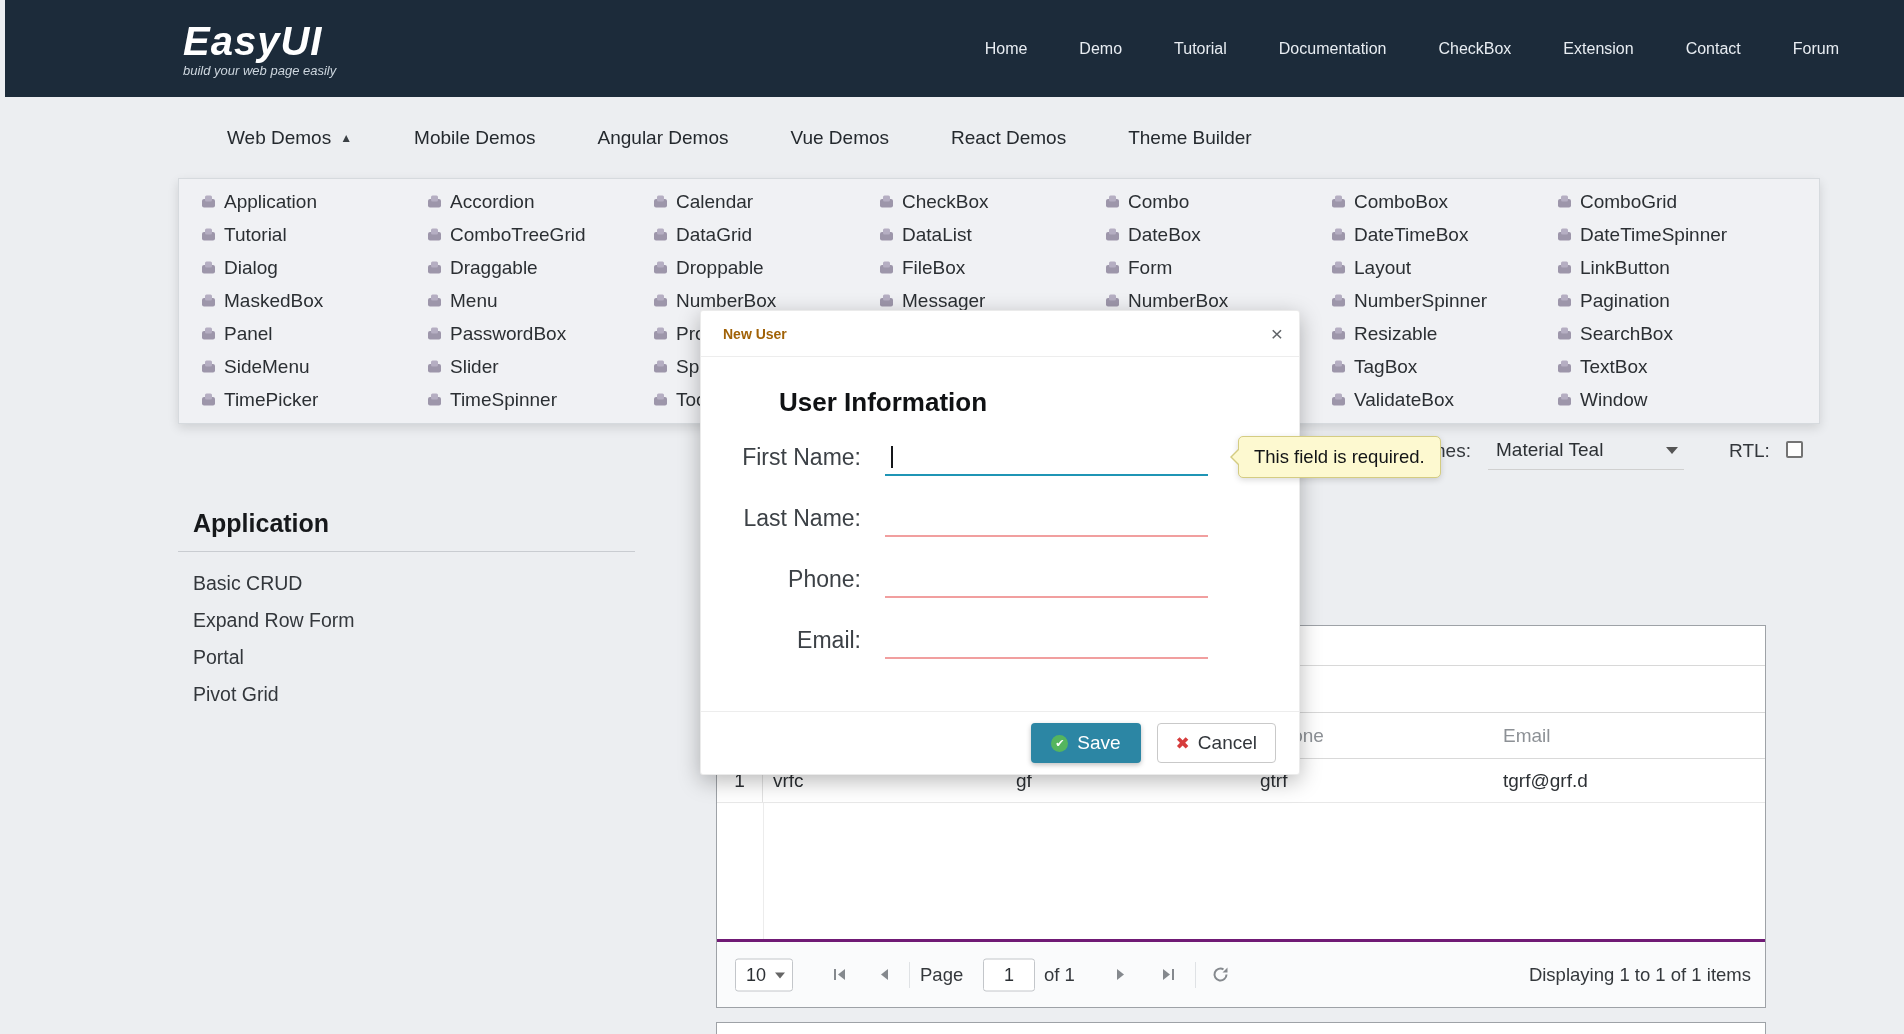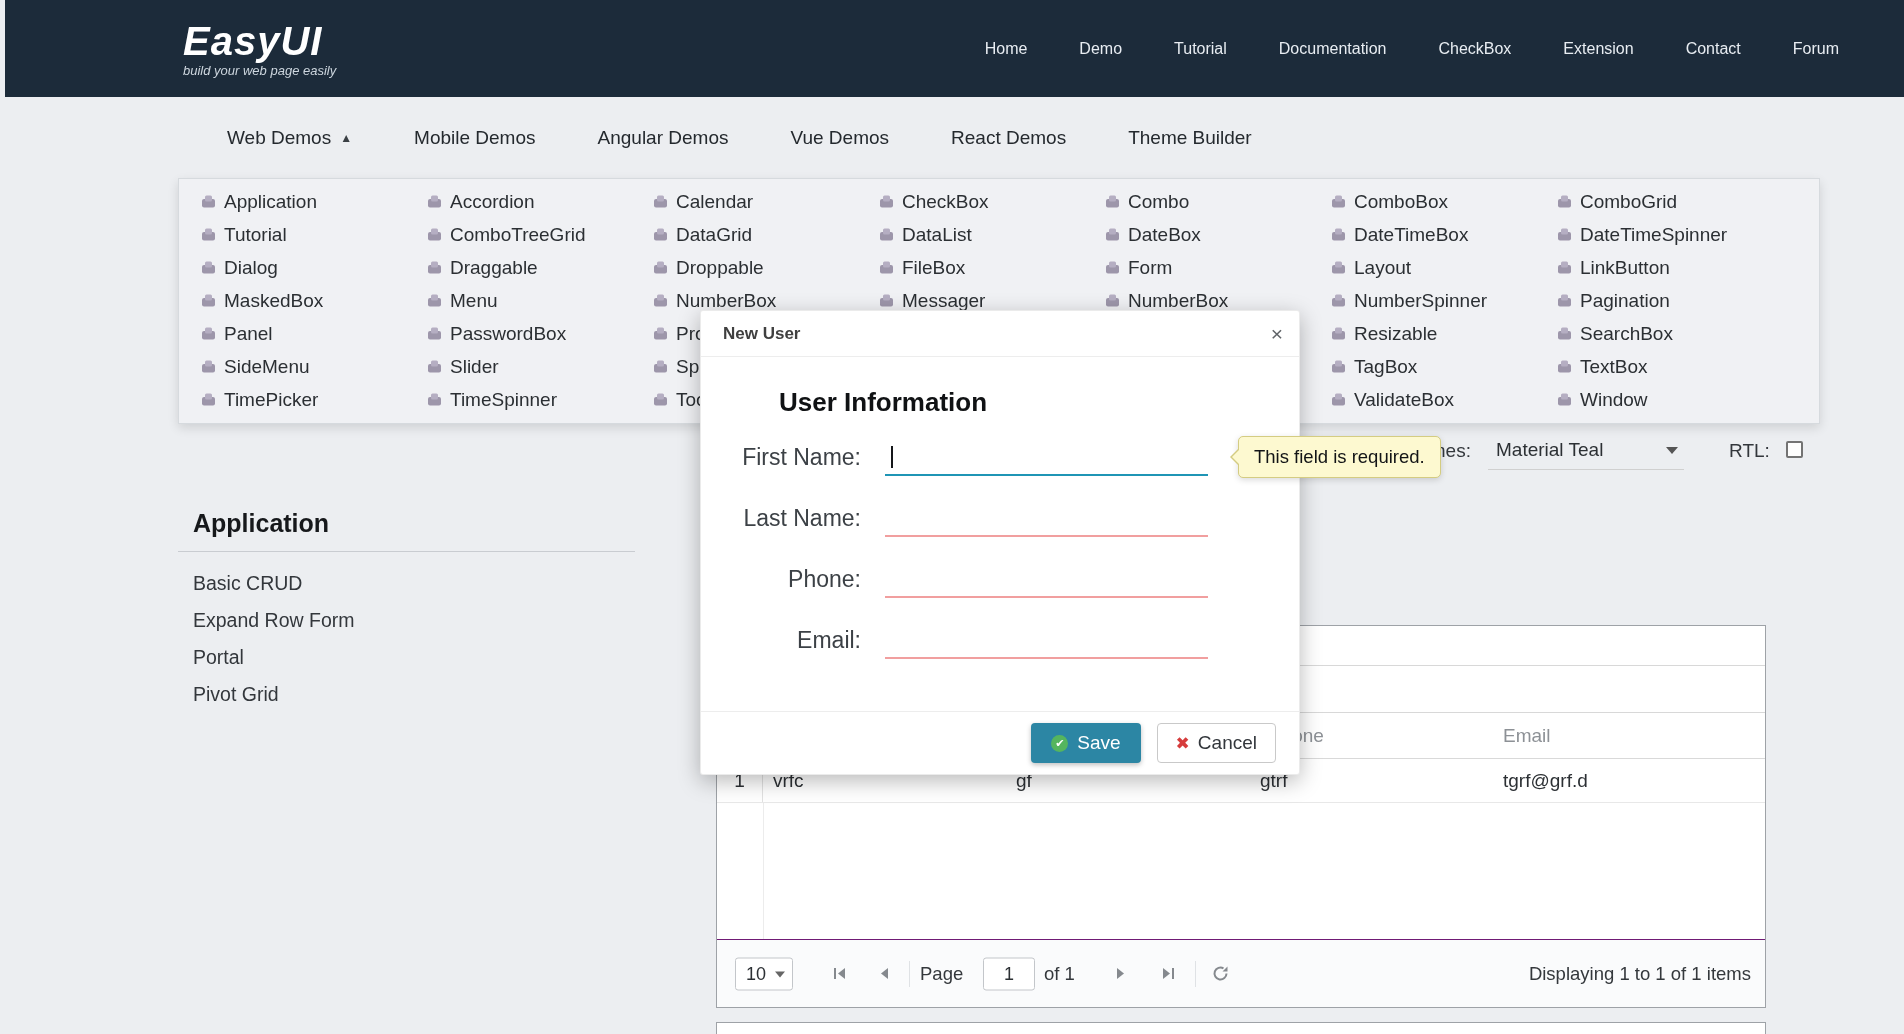--- a/index.html
+++ b/index.html
@@ -48,37 +48,37 @@
   .col-rn { width:46px; flex:0 0 46px; justify-content:center; border-right:1px solid #e2e2e2; }
   .col-c1 { width:233px; flex:0 0 233px; padding-left:10px; }
   .col-c2 { width:245px; flex:0 0 245px; padding-left:20px; }
   .col-c3 { width:250px; flex:0 0 250px; padding-left:19px; }
   .col-c4 { flex:1; padding-left:12px; }
   .grid-header-row .col-c3 { padding-left:28px; }
   .grow { height:44px; border-bottom:1px solid #e8e8e8; display:flex; cursor:pointer; }
   .grow .gcell { color:#2c3034; }
   .grid-filler { flex:1; position:relative; }
   .rn-line { position:absolute; left:46px; top:0; bottom:0; border-right:1px solid #ececec; }
-  .grid-pager { height:68px; border-top:1px solid #701a75; background:#fafbfc; position:relative; }
+  .grid-pager { height:68px; border-top:3px solid #701a75; background:#fafbfc; position:relative; }
   .pgabs { position:absolute; top:50%; transform:translateY(-50%); }
   .pagesize-box { left:18px; width:58px; height:33px; border:1px solid #c3c6ca; border-radius:3px; background:#fff; display:flex; align-items:center; cursor:pointer; }
   .pagesize-value { font-size:18px; color:#2c3034; padding-left:10px; }
   .pagesize-caret { position:absolute; right:7px; top:13px; width:0; height:0; border-left:5px solid transparent; border-right:5px solid transparent; border-top:6px solid #666; }
   .pager-btn { width:30px; height:30px; display:flex; align-items:center; justify-content:center; cursor:pointer; }
   .pager-sep { width:0; height:26px; border-left:1px solid #dfe2e5; }
   .pager-text { font-size:18.5px; color:#34383c; }
   .page-input { left:266px; width:52px; height:33px; border:1px solid #c3c6ca; border-radius:3px; text-align:center; font-size:18px; color:#2c3034; font-family:inherit; background:#fff; }
   .display-text { right:14px; font-size:18.5px; color:#34383c; }
 
   .next-panel-edge { position:absolute; left:716px; top:1022px; width:1050px; height:12px; background:#fff; border:1px solid #9ea2a7; border-bottom:none; z-index:1; }
 
   
   .dialog { position:absolute; left:700px; top:310px; width:600px; height:465px; background:#fff; border:1px solid rgba(0,0,0,0.08); border-radius:3px; box-shadow:0 6px 22px rgba(0,0,0,0.28); z-index:40; display:flex; flex-direction:column; }
   .dialog-header { height:46px; border-bottom:1px solid #ededed; display:flex; align-items:center; padding:0 16px 0 22px; }
-  .dialog-title { font-size:17px; font-weight:bold; color:#404040; }
+  .dialog-title { font-size:14px; font-weight:bold; color:#a16207; }
   .dialog-close { margin-left:auto; font-size:21px; color:#606468; cursor:pointer; line-height:21px; }
   .dialog-body { flex:1; padding-top:28px; }
   .dialog-section-title { font-size:26px; font-weight:bold; color:#101214; margin-left:78px; line-height:34px; }
   .user-form { margin-top:8px; }
   .form-row { height:61px; display:flex; align-items:center; }
   .form-label { width:160px; text-align:right; font-size:23px; color:#3c4146; }
   .form-input { width:323px; height:36px; margin-left:24px; border-bottom:2px solid #f19f9f; display:flex; align-items:center; cursor:text; }
   .form-input.focused { border-bottom-color:#1f95b5; }
   .caret { width:2px; height:22px; background:#15171a; margin-left:6px; }
   .dialog-footer { height:63px; border-top:1px solid #ededed; display:flex; align-items:center; justify-content:flex-end; gap:16px; padding-right:23px; }

